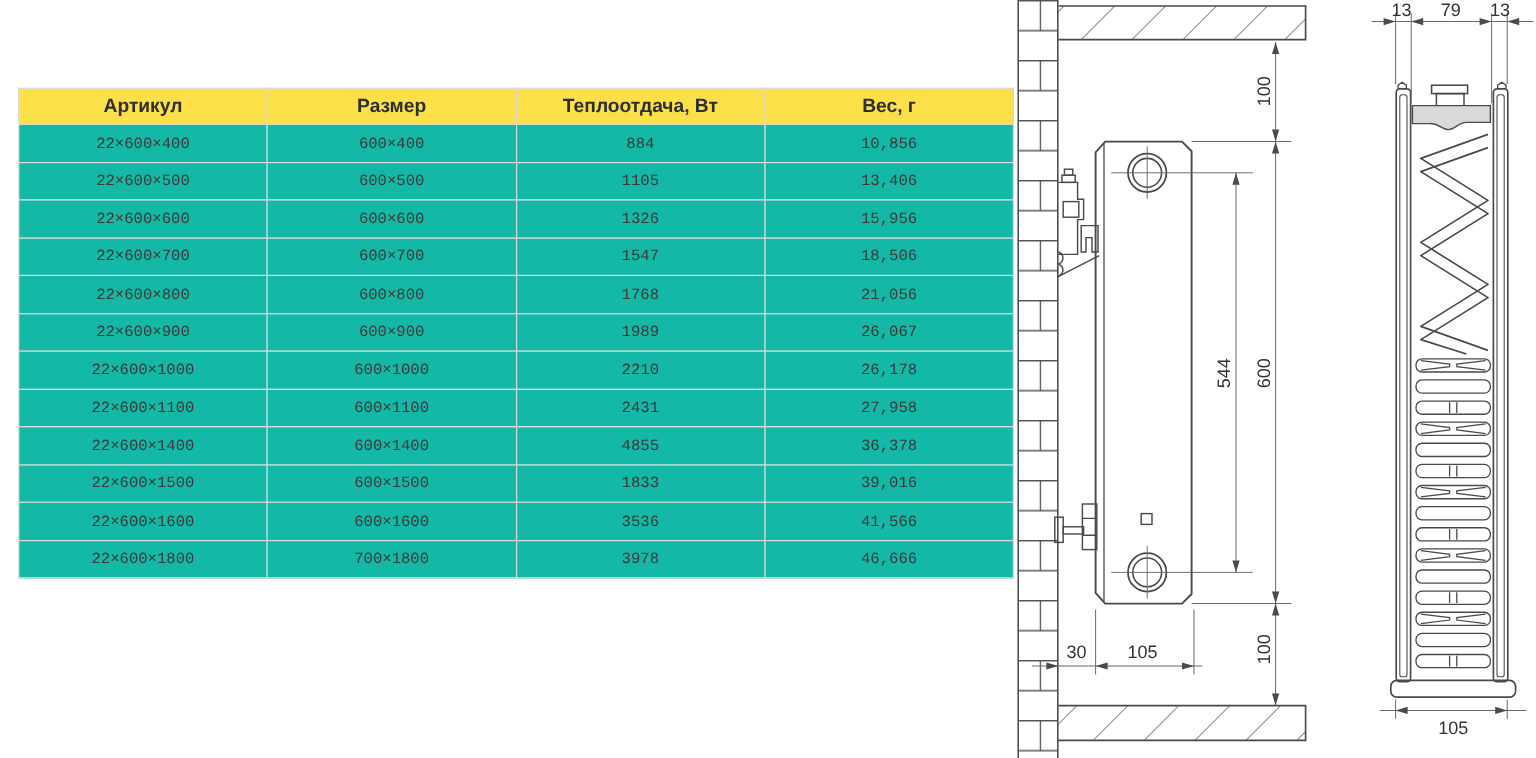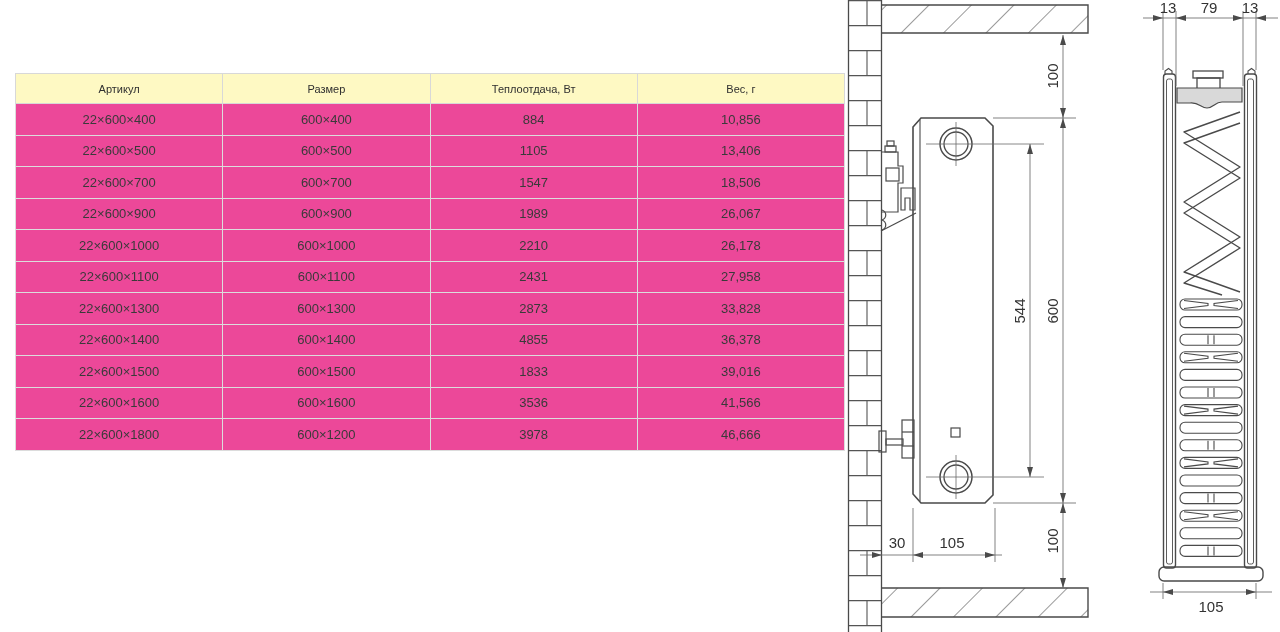--- a/index.html
+++ b/index.html
@@ -6,28 +6,28 @@
   body {
     width:1280px; height:632px; position:relative; overflow:hidden;
     background:#ffffff; font-family:"Liberation Sans", sans-serif;
   }
   
   .spec-table {
     position:absolute; left:15px; top:73px; width:830px;
     border-collapse:collapse; table-layout:fixed;
   }
   .spec-table th {
-    background:#fef9c3; border:1px solid #d8d8d8;
-    font-size:11px; font-weight:normal; color:#2f2f2f;
+    background:#fde047; border:1px solid #d8d8d8;
+    font-size:16px; font-weight:bold; color:#2f2f2f;
     height:29px; text-align:center; padding:0;
   }
   .spec-table td {
-    border:1px solid #dcdcdc; background:#ec4899;
+    border:1px solid #dcdcdc; background:#14b8a6;
     font-size:13px; color:#3a3a3a;
-    height:30.5px; text-align:center; padding:0;
+    height:30.5px; text-align:center; padding:0;font-family:Liberation Mono, monospace;
   }
   
   .drawing-svg { position:absolute; left:845px; top:0; width:435px; height:632px; }
   .dim-label { font-family:"Liberation Sans", sans-serif; font-size:15px; fill:#333333; }
 </style>
 </head>
 <body>
 
 <table class="spec-table">
   <thead>
@@ -45,70 +45,76 @@
         <td>884</td>
         <td>10,856</td>
       </tr>
       <tr>
         <td>22×600×500</td>
         <td>600×500</td>
         <td>1105</td>
         <td>13,406</td>
       </tr>
       <tr>
+        <td>22×600×600</td>
+        <td>600×600</td>
+        <td>1326</td>
+        <td>15,956</td>
+      </tr>
+      <tr>
         <td>22×600×700</td>
         <td>600×700</td>
         <td>1547</td>
         <td>18,506</td>
       </tr>
       <tr>
+        <td>22×600×800</td>
+        <td>600×800</td>
+        <td>1768</td>
+        <td>21,056</td>
+      </tr>
+      <tr>
         <td>22×600×900</td>
         <td>600×900</td>
         <td>1989</td>
         <td>26,067</td>
       </tr>
       <tr>
         <td>22×600×1000</td>
         <td>600×1000</td>
         <td>2210</td>
         <td>26,178</td>
       </tr>
       <tr>
         <td>22×600×1100</td>
         <td>600×1100</td>
         <td>2431</td>
         <td>27,958</td>
       </tr>
       <tr>
-        <td>22×600×1300</td>
-        <td>600×1300</td>
-        <td>2873</td>
-        <td>33,828</td>
-      </tr>
-      <tr>
         <td>22×600×1400</td>
         <td>600×1400</td>
         <td>4855</td>
         <td>36,378</td>
       </tr>
       <tr>
         <td>22×600×1500</td>
         <td>600×1500</td>
         <td>1833</td>
         <td>39,016</td>
       </tr>
       <tr>
         <td>22×600×1600</td>
         <td>600×1600</td>
         <td>3536</td>
         <td>41,566</td>
       </tr>
       <tr>
         <td>22×600×1800</td>
-        <td>600×1200</td>
+        <td>700×1800</td>
         <td>3978</td>
         <td>46,666</td>
       </tr>
     </tbody>
 </table>
 
 <svg class="drawing-svg" viewBox="845 0 435 632">
   <defs>
     <pattern id="brick" patternUnits="userSpaceOnUse" width="34" height="50">
       <rect width="34" height="50" fill="#ffffff"></rect>

